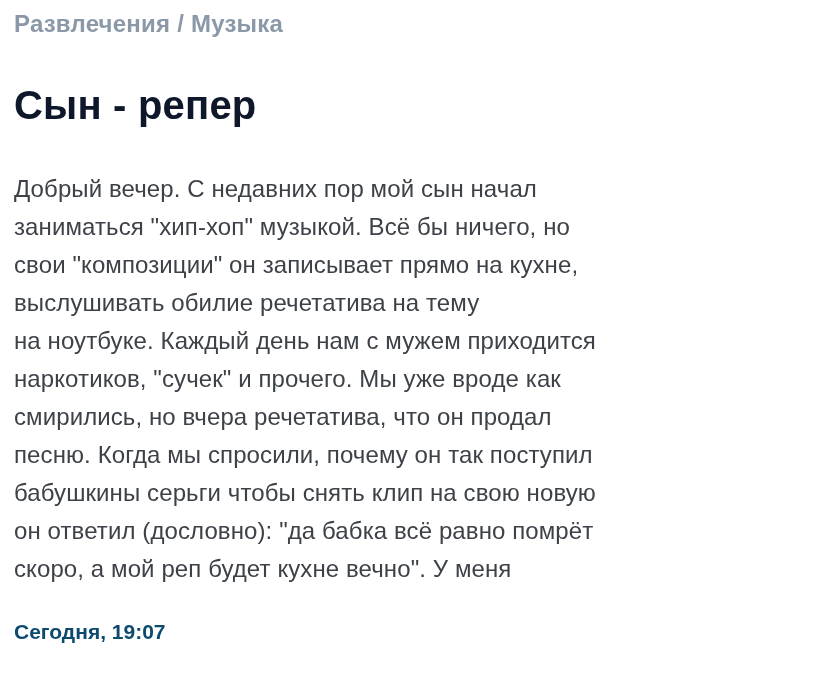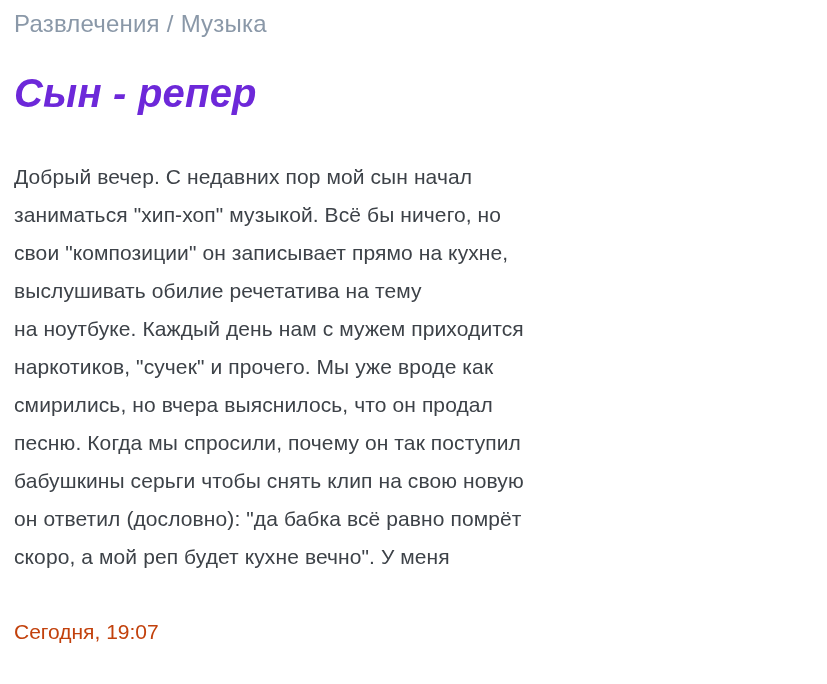--- a/index.html
+++ b/index.html
@@ -13,76 +13,76 @@
     overflow: hidden;
     font-family: "Liberation Sans", "DejaVu Sans", sans-serif;
     position: relative;
   }
   .page {
     padding: 10px 18px 0 14px;
   }
   .breadcrumb {
     font-size: 24px;
     line-height: 28px;
-    font-weight: 400;
+    font-weight: 700;
     color: #8a98a8;
     letter-spacing: 0.2px;
   }
   .breadcrumb .crumb {
     cursor: pointer;
   }
   .breadcrumb .sep {
     margin: 0 7px;
     color: #8a98a8;
   }
   .post-title {
-    margin: 33px 0 0 0;
+    margin: 45px 0 0 0;
     font-size: 40px;
     line-height: 44px;
     font-weight: 700;
-    color: #6d28d9;
+    color: #0f172a;
     letter-spacing: 0.2px;
-    font-style: italic;
   }
   .post-body {
     margin-top: 43px;
-    font-size: 21px;
+    font-size: 24px;
     color: #3d4248;
     letter-spacing: 0.1px;
   }
   .post-body .line {
     line-height: 38px;
     white-space: nowrap;
   }
   .post-meta {
-    margin-top: 43px;
+    margin-top: 31px;
     font-size: 21px;
     line-height: 26px;
-    color: #c2410c;
+    color: #0c4a6e;
+    font-weight: bold;
   }
 </style>
 </head>
 <body>
 
 <div class="page">
 
   <nav class="breadcrumb">
     <span class="crumb">Развлечения</span><span class="sep">/</span><span class="crumb">Музыка</span>
   </nav>
 
   <h1 class="post-title">Сын - репер</h1>
 
   <article class="post-body">
       <div class="line">Добрый вечер. С недавних пор мой сын начал</div>
       <div class="line">заниматься "хип-хоп" музыкой. Всё бы ничего, но</div>
       <div class="line">свои "композиции" он записывает прямо на кухне,</div>
       <div class="line">выслушивать обилие речетатива на тему</div>
       <div class="line">на ноутбуке. Каждый день нам с мужем приходится</div>
       <div class="line">наркотиков, "сучек" и прочего. Мы уже вроде как</div>
-      <div class="line">смирились, но вчера выяснилось, что он продал</div>
+      <div class="line">смирились, но вчера речетатива, что он продал</div>
       <div class="line">песню. Когда мы спросили, почему он так поступил</div>
       <div class="line">бабушкины серьги чтобы снять клип на свою новую</div>
       <div class="line">он ответил (дословно): "да бабка всё равно помрёт</div>
       <div class="line">скоро, а мой реп будет кухне вечно". У меня</div>
     </article>
 
   <div class="post-meta">Сегодня, 19:07</div>
 
 </div>
 

